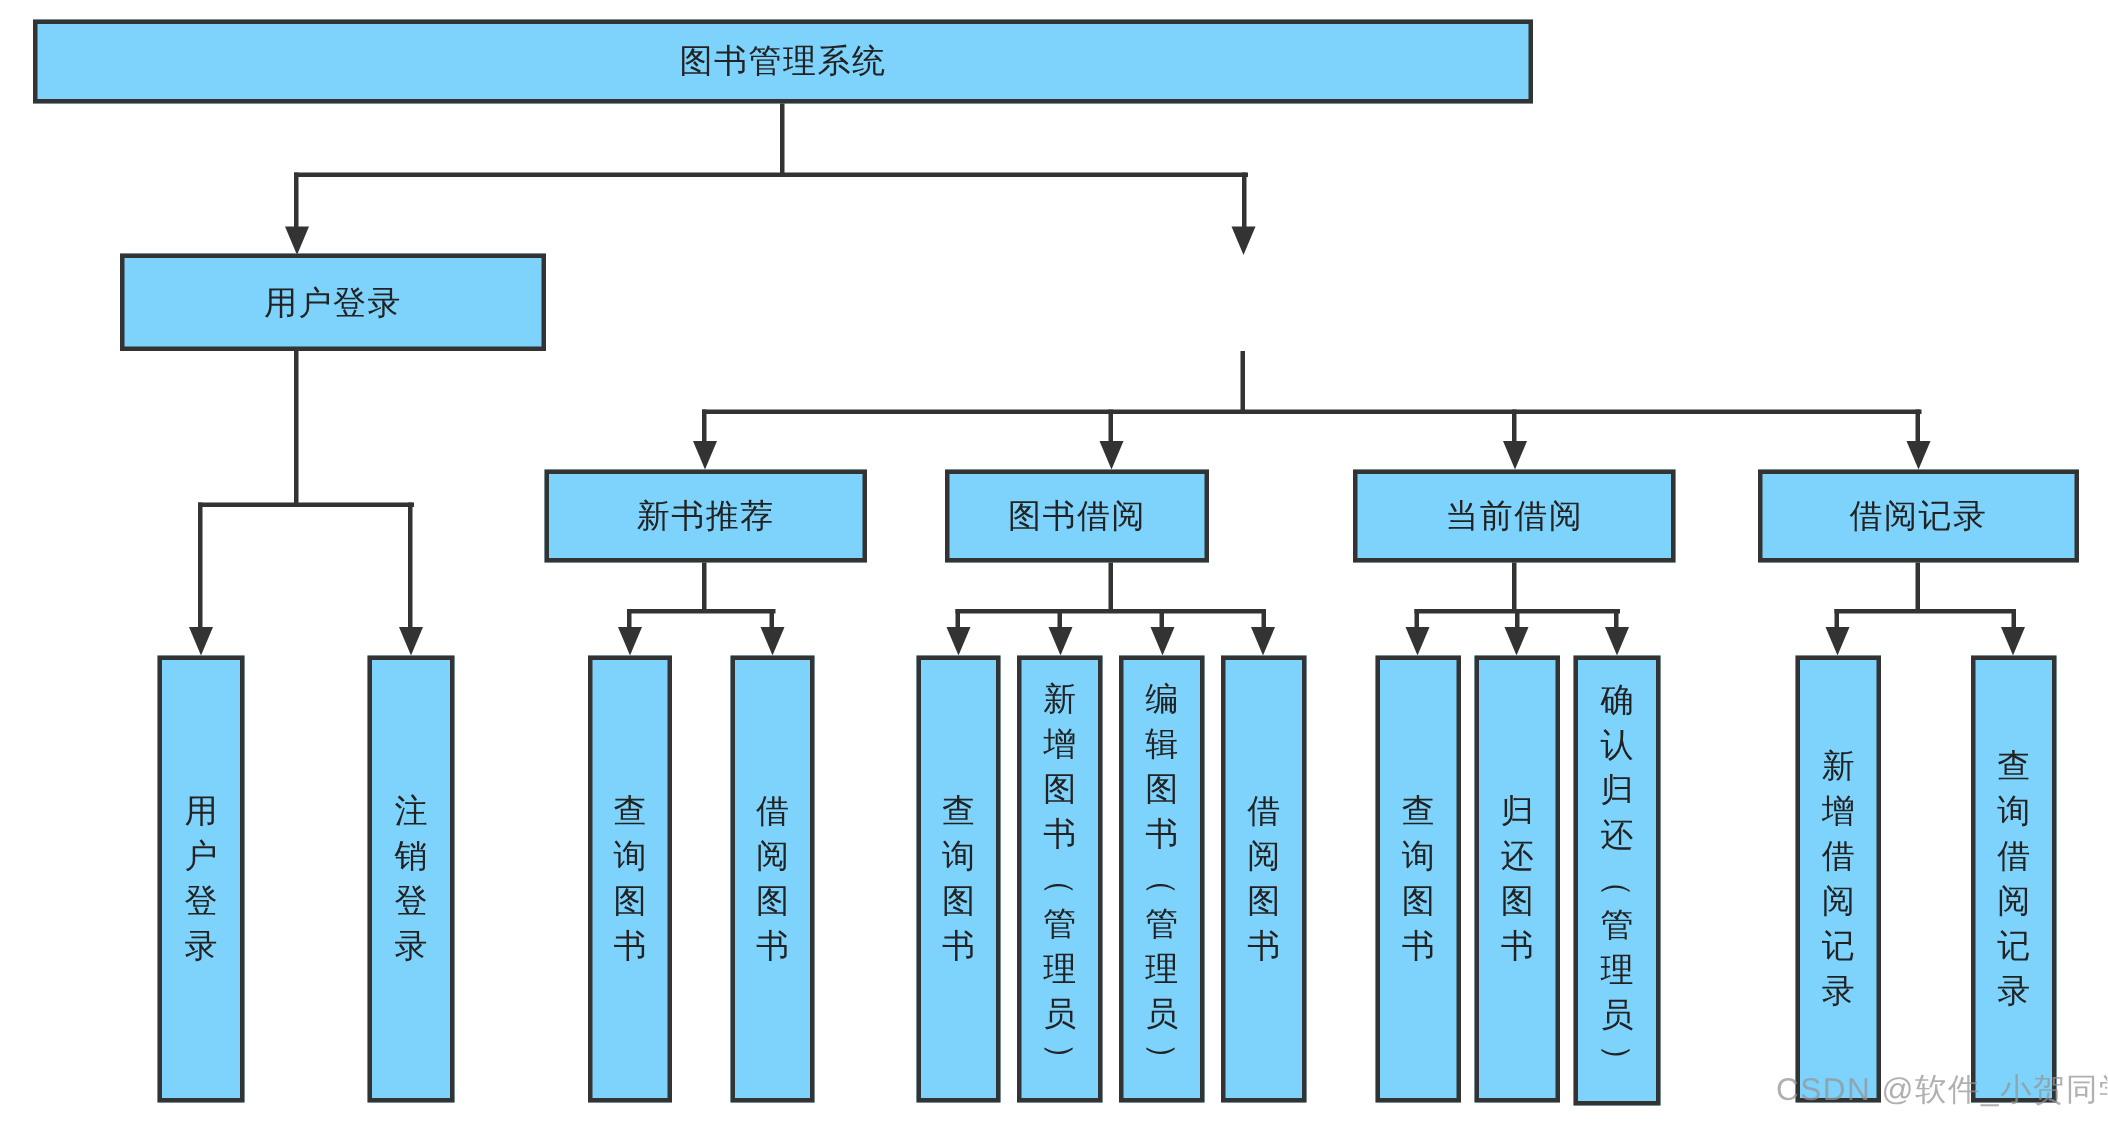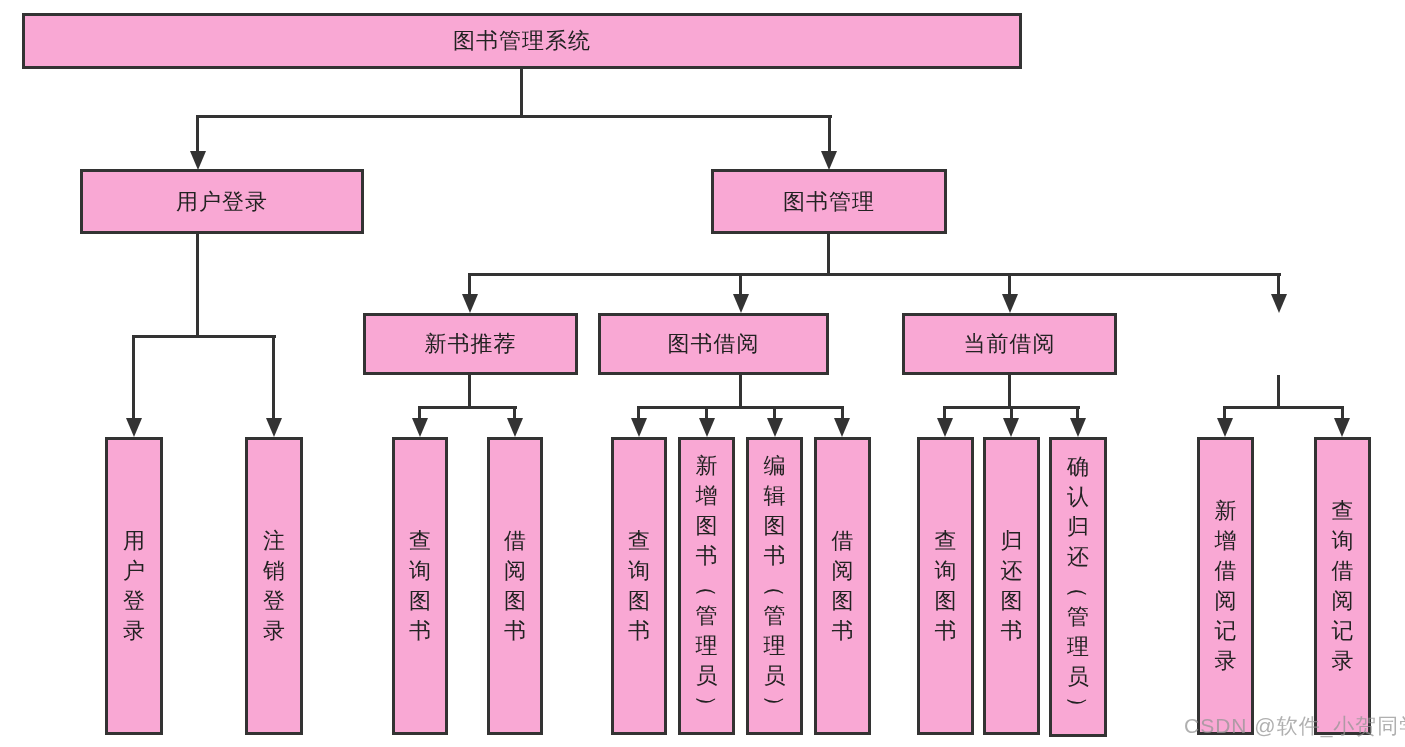--- a/index.html
+++ b/index.html
@@ -8,21 +8,21 @@
     width:1405px;height:747px;
     background:#fff;
     overflow:hidden;
     font-family:"Liberation Sans","DejaVu Sans",sans-serif;
     color:#222;
   }
   .box{
     position:absolute;
     box-sizing:border-box;
     border:3px solid #333;
-    background:#f9a8d4;
+    background:#7dd3fc;
     display:flex;
     align-items:center;
     justify-content:center;
   }
   .hbox{font-size:22px;letter-spacing:1px;white-space:nowrap;}
   .vbox{flex-direction:column;font-size:22px;}
   .vchar{display:block;height:30px;line-height:30px;text-align:center;}
   .vchar.rot{transform:rotate(90deg);}
   .vline{position:absolute;width:3px;background:#333;}
   .hline{position:absolute;height:3px;background:#333;}
@@ -56,23 +56,20 @@
     <div class="hline" style="left:196px;top:115px;width:636px;"></div>
     <div class="vline" style="left:196px;top:115px;height:38px;"></div>
     <div class="arrow" style="left:190px;top:151px;"></div>
     <div class="vline" style="left:828px;top:115px;height:38px;"></div>
     <div class="arrow" style="left:821px;top:151px;"></div>
   </div>
 
   <div class="box hbox" style="left:80px;top:169px;width:284px;height:65px;">
     <span>用户登录</span>
   </div>
-  <div class="box hbox" style="left:711px;top:169px;width:236px;height:65px;">
-    <span>图书管理</span>
-  </div>
 
   <div>
     <div class="vline" style="left:196px;top:234px;height:103px;"></div>
     <div class="hline" style="left:132px;top:335px;width:144px;"></div>
     <div class="vline" style="left:132px;top:335px;height:86px;"></div>
     <div class="arrow" style="left:126px;top:418px;"></div>
     <div class="vline" style="left:272px;top:335px;height:86px;"></div>
     <div class="arrow" style="left:266px;top:418px;"></div>
   </div>
 
@@ -85,25 +82,28 @@
     <div class="arrow" style="left:733px;top:294px;"></div>
     <div class="vline" style="left:1008px;top:273px;height:25px;"></div>
     <div class="arrow" style="left:1002px;top:294px;"></div>
     <div class="vline" style="left:1277px;top:273px;height:25px;"></div>
     <div class="arrow" style="left:1271px;top:294px;"></div>
   </div>
 
   <div class="box hbox" style="left:363px;top:313px;width:215px;height:62px;text-align:center;">
     <span>新书推荐</span>
   </div>
-  <div class="box hbox" style="left:598px;top:313px;width:231px;height:62px;text-align:center;">
+  <div class="box hbox" style="left:630px;top:313px;width:176px;height:62px;text-align:center;">
     <span>图书借阅</span>
   </div>
   <div class="box hbox" style="left:902px;top:313px;width:215px;height:62px;text-align:right;">
     <span>当前借阅</span>
+  </div>
+  <div class="box hbox" style="left:1172px;top:313px;width:214px;height:62px;">
+    <span>借阅记录</span>
   </div>
 
   <div>
     <div class="vline" style="left:468px;top:375px;height:33px;"></div>
     <div class="hline" style="left:418px;top:406px;width:99px;"></div>
     <div class="vline" style="left:418px;top:406px;height:14px;"></div>
     <div class="arrow" style="left:412px;top:418px;"></div>
     <div class="vline" style="left:513px;top:406px;height:14px;"></div>
     <div class="arrow" style="left:507px;top:418px;"></div>
   </div>

